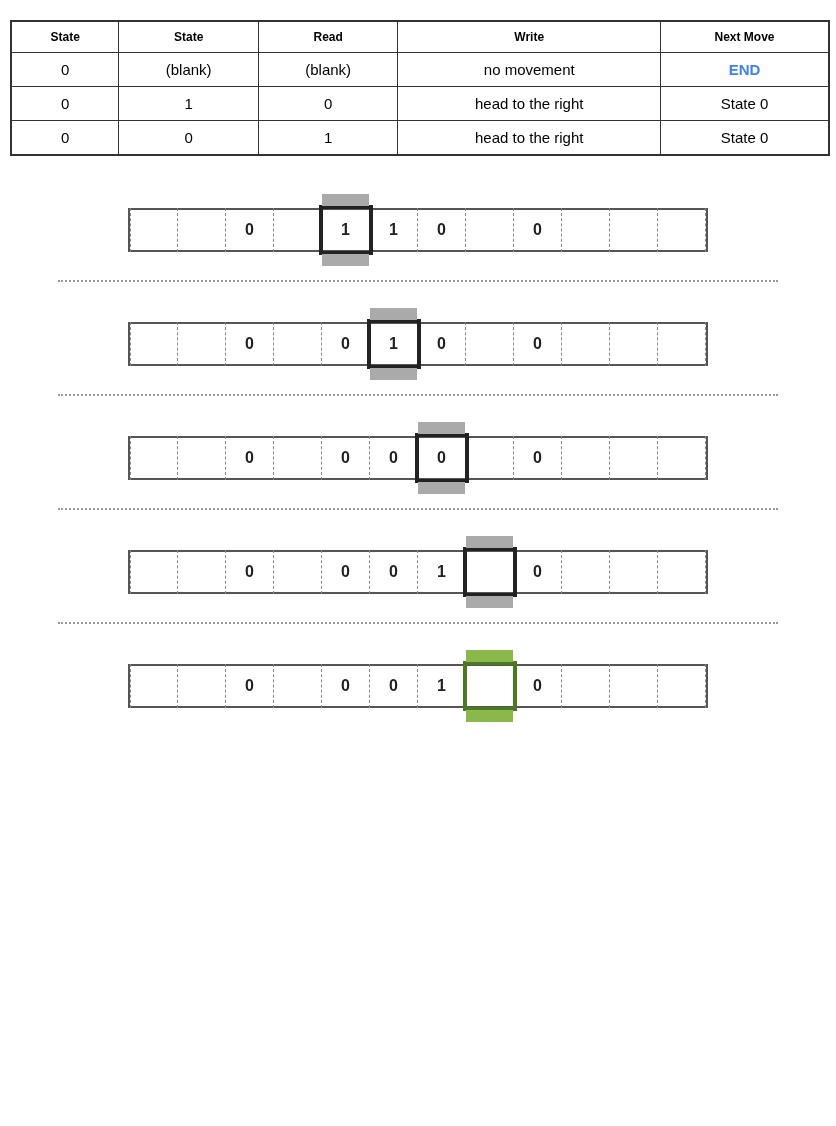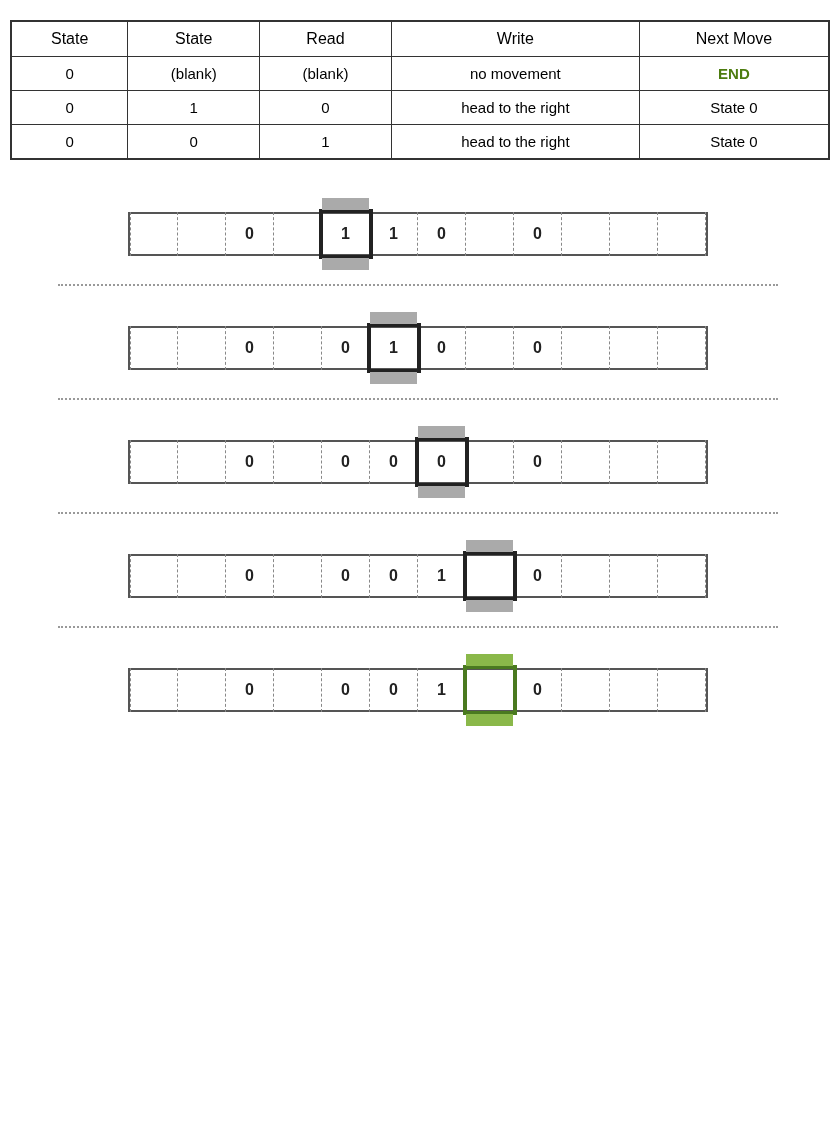--- a/index.html
+++ b/index.html
@@ -18,25 +18,25 @@
       border: 2px solid #333;
       margin: 10px auto 30px auto;
     }
     .transition-table th, .transition-table td {
       border: 1px solid #333;
       padding: 8px 12px;
       text-align: center;
       font-size: 15px;
     }
     .transition-table th {
-      font-weight: normal;
-      font-size: 16px;
+      font-weight: bold;
+      font-size: 12px;
     }
     .end-label {
-      color: #4d7c0f;
+      color: #3b82f6;
       font-weight: bold;
     }
 
     
     .tape-section {
       margin: 18px auto;
       display: flex;
       flex-direction: column;
       align-items: center;
     }

